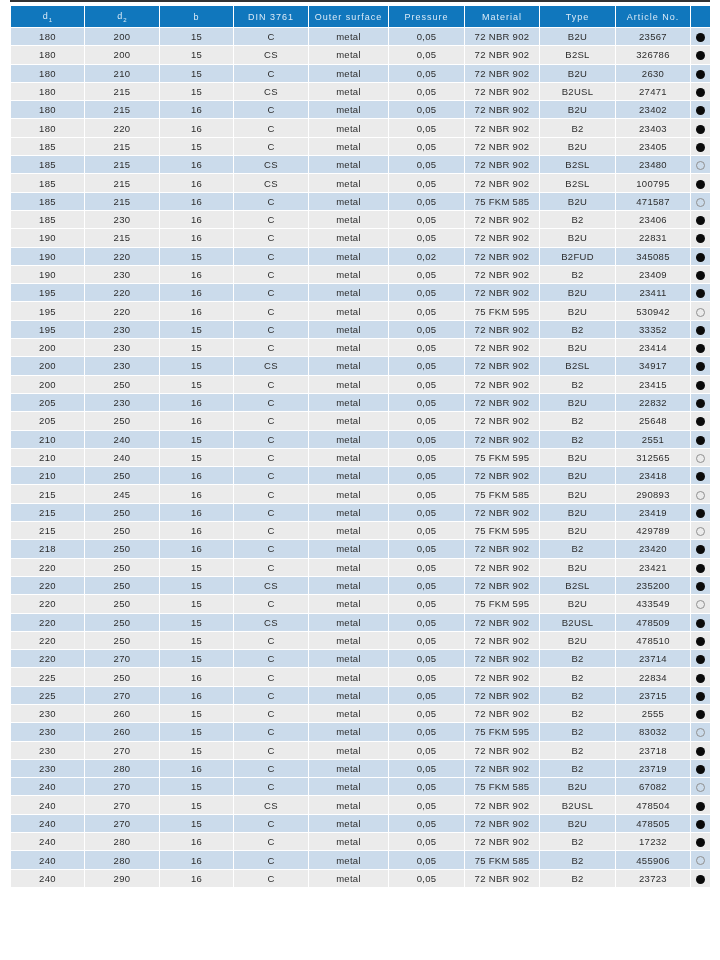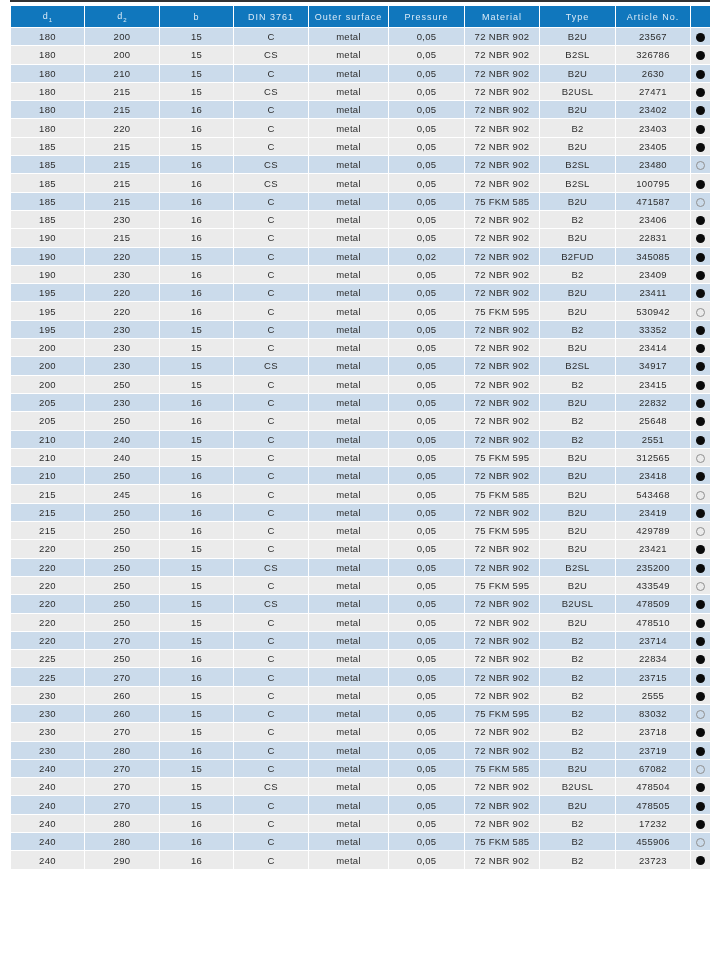--- a/index.html
+++ b/index.html
@@ -426,21 +426,21 @@
         </tr>
         <tr class="gray">
           <td>215</td>
           <td>245</td>
           <td>16</td>
           <td>C</td>
           <td>metal</td>
           <td>0,05</td>
           <td>75 FKM 585</td>
           <td>B2U</td>
-          <td>543468</td>
+          <td>290893</td>
           <td><span class="dot empty"></span></td>
         </tr>
         <tr class="blue">
           <td>215</td>
           <td>250</td>
           <td>16</td>
           <td>C</td>
           <td>metal</td>
           <td>0,05</td>
           <td>72 NBR 902</td>
@@ -452,20 +452,32 @@
           <td>215</td>
           <td>250</td>
           <td>16</td>
           <td>C</td>
           <td>metal</td>
           <td>0,05</td>
           <td>75 FKM 595</td>
           <td>B2U</td>
           <td>429789</td>
           <td><span class="dot empty"></span></td>
+        </tr>
+        <tr class="blue">
+          <td>218</td>
+          <td>250</td>
+          <td>16</td>
+          <td>C</td>
+          <td>metal</td>
+          <td>0,05</td>
+          <td>72 NBR 902</td>
+          <td>B2</td>
+          <td>23420</td>
+          <td><span class="dot filled"></span></td>
         </tr>
         <tr class="gray">
           <td>220</td>
           <td>250</td>
           <td>15</td>
           <td>C</td>
           <td>metal</td>
           <td>0,05</td>
           <td>72 NBR 902</td>
           <td>B2U</td>

